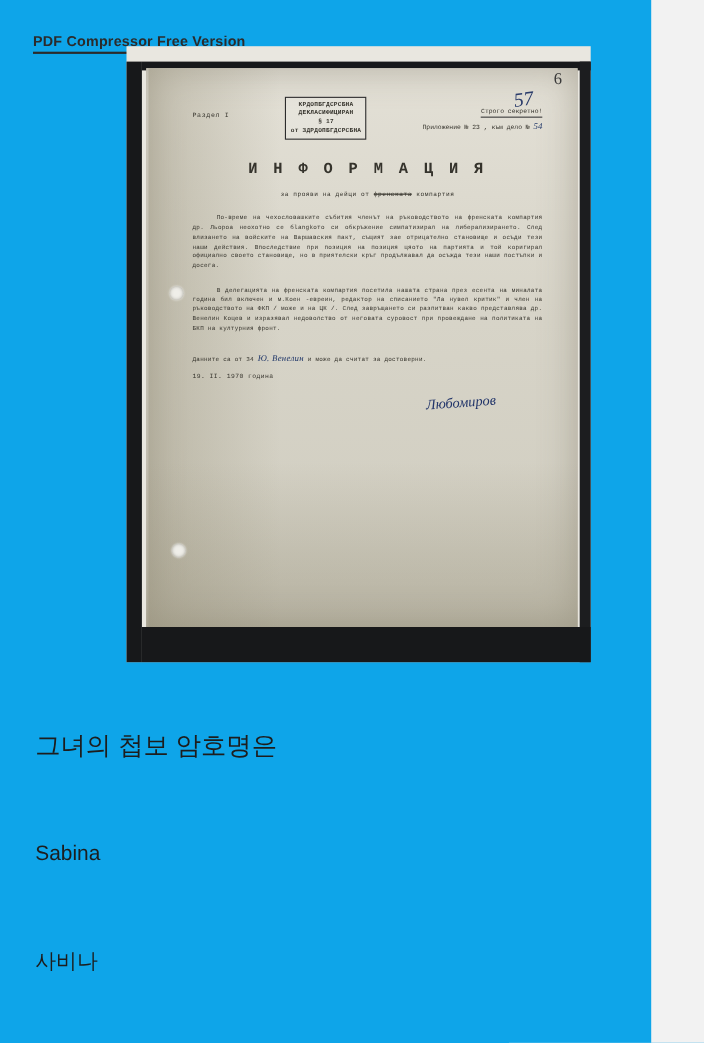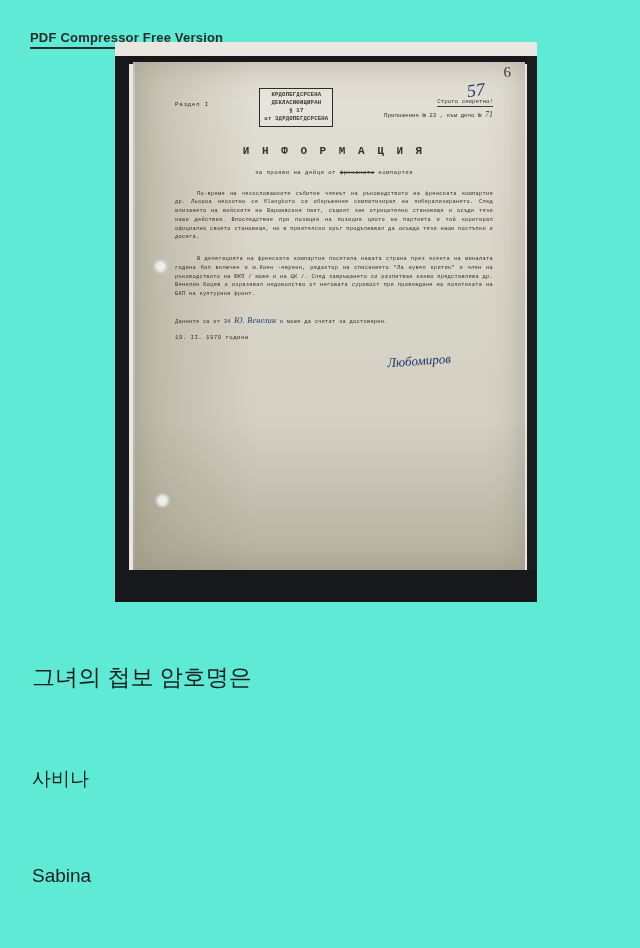--- a/index.html
+++ b/index.html
@@ -9,23 +9,23 @@
   body {
     width: 640px;
     height: 948px;
     background: #f2f2f2;
     font-family: "Liberation Sans", sans-serif;
     overflow: hidden;
     position: relative;
   }
   .page {
     position: relative;
-    width: 640px;
+    width: 592px;
     height: 948px;
-    background: #5eead4;
+    background: #0ea5e9;
   }
   .watermark {
     position: absolute;
     left: 30px;
     top: 30px;
     font-size: 13px;
     font-weight: bold;
     color: #2b2b2b;
     letter-spacing: 0.2px;
   }
@@ -181,21 +181,21 @@
   .u { border-bottom: 1px solid #3a3a3a; padding-bottom: 1px; }
   .hand {
     font-family: "Liberation Serif", serif;
     font-style: italic;
     color: #243a6b;
     font-size: 8px;
   }
   .title {
     text-align: center;
     margin-top: 16px;
-    font-size: 11px;
+    font-size: 14px;
     font-weight: bold;
     letter-spacing: 3px;
   }
   .subtitle {
     text-align: center;
     margin-top: 7px;
     font-size: 5.6px;
     letter-spacing: 0.5px;
   }
   .strike { text-decoration: line-through; }
@@ -276,21 +276,21 @@
             <div>КРДОПБГДСРСБНА</div>
             <div>ДЕКЛАСИФИЦИРАН</div>
             <div>§ 17</div>
             <div>от ЗДРДОПБГДСРСБНА</div>
           </div>
 
           <div class="top-right">
             <div><span class="u">Строго секретно!</span></div>
             <div>
               <span>Приложение № 23 , към дело №</span>
-              <span class="hand">71</span>
+              <span class="hand">54</span>
             </div>
           </div>
         </div>
 
         <div class="title">И Н Ф О Р М А Ц И Я</div>
 
         <div class="subtitle">
           <span>за прояви на дейци  от</span>
           <span class="strike">френската</span>
           <span>компартия</span>
@@ -308,17 +308,17 @@
 
         <div class="date-row">19. II. 1970 година</div>
 
         <div class="signature">Любомиров</div>
       </div>
     </div>
   </div>
 
   <div class="captions">
     <p class="caption cap-1">그녀의 첩보 암호명은</p>
+    <p class="caption cap-3">Sabina</p>
     <p class="caption cap-2">사비나</p>
-    <p class="caption cap-3">Sabina</p>
   </div>
 
 </div>
 
 </body></html>

